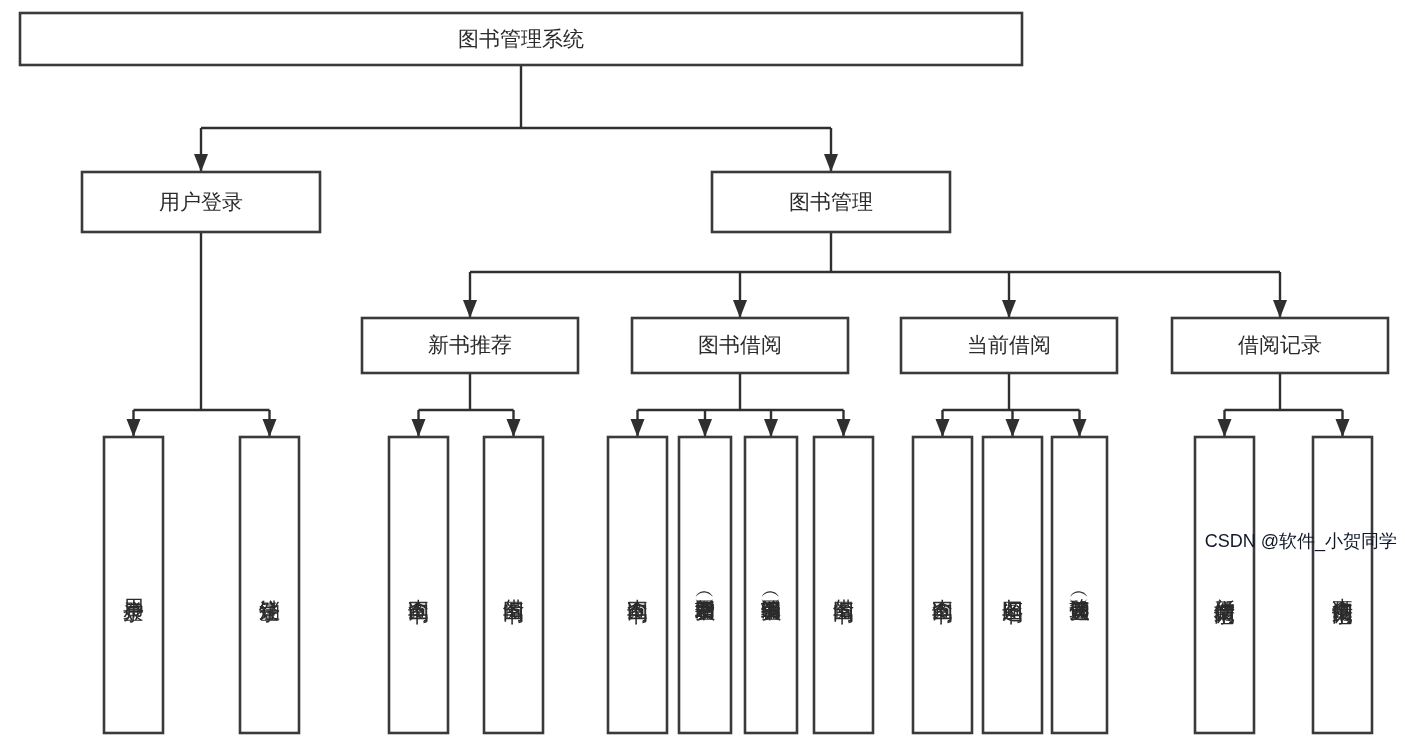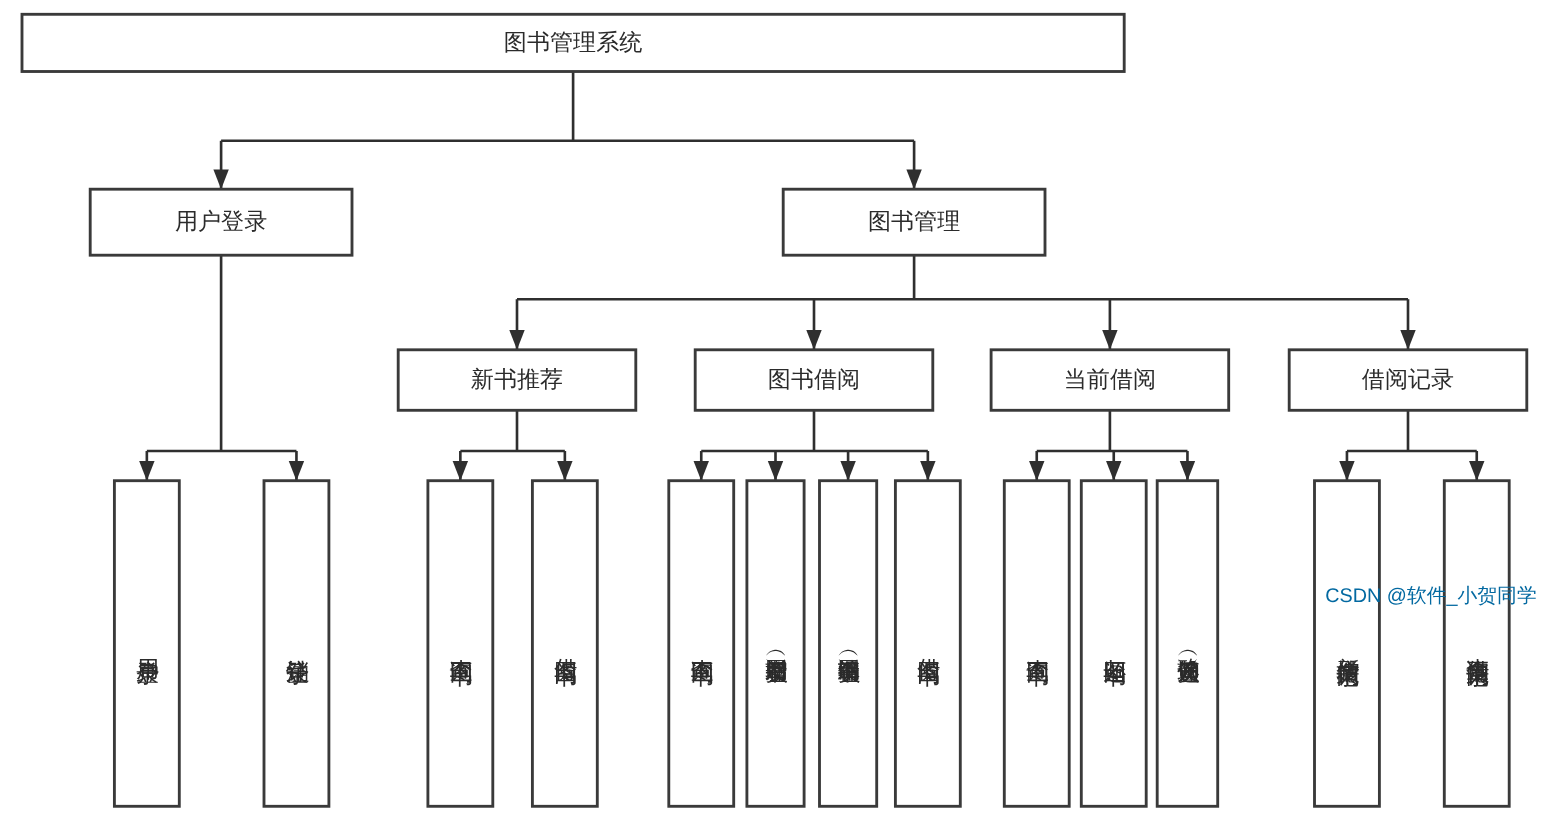--- a/index.html
+++ b/index.html
@@ -22,21 +22,21 @@
   }
   .vtext{
     writing-mode:vertical-rl;text-orientation:upright;
     font-family:"Liberation Sans","DejaVu Sans",sans-serif;
     font-size:21px;line-height:1.14;color:#2b2b2b;
     letter-spacing:1.5px;white-space:nowrap;
   }
   .watermark{
     position:absolute;right:8px;bottom:4px;
     font-family:"Liberation Sans","DejaVu Sans",sans-serif;
-    font-size:18px;color:#0369a1;white-space:nowrap;
+    font-size:18px;color:#0f172a;white-space:nowrap;
   }
 </style>
 </head>
 <body>
 
 <div id="diagram-root">
 
   <svg id="flow" viewBox="0 0 1405 747">
     <g id="edges-layer">
         <path d="M 521 65 L 521 128" class="edge"></path>

